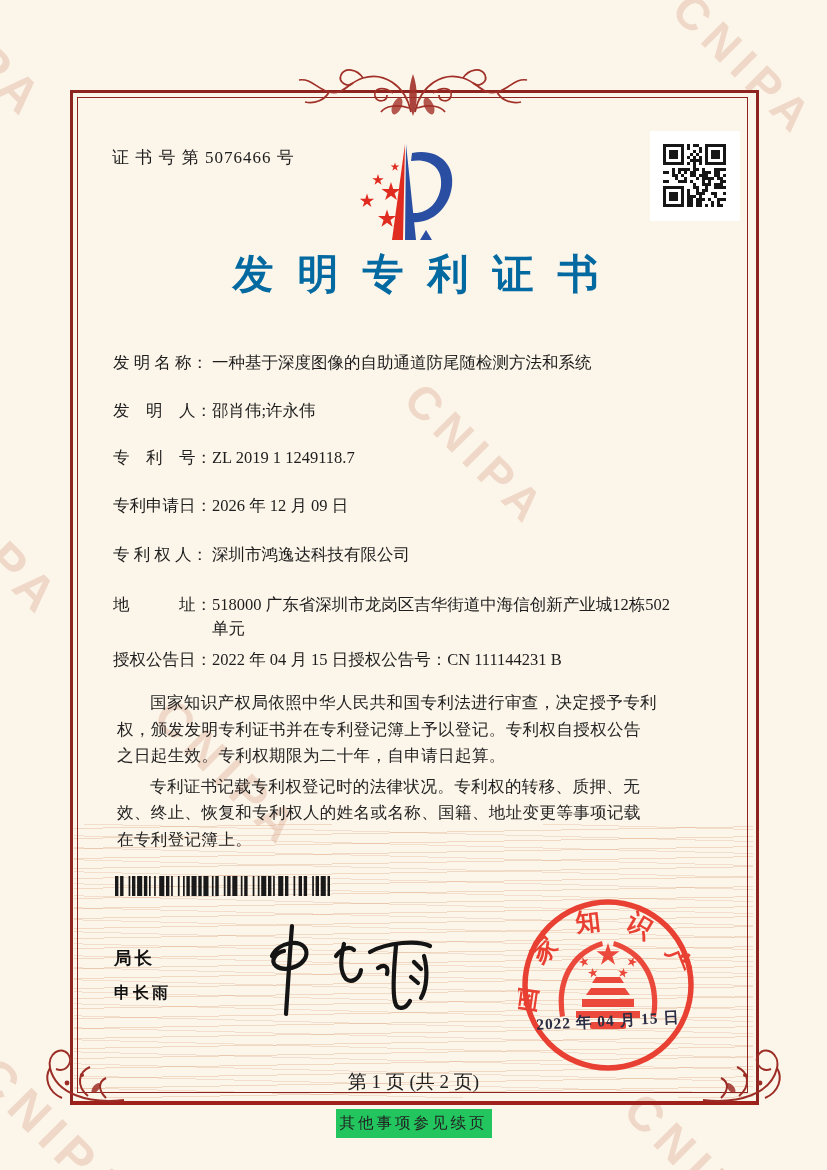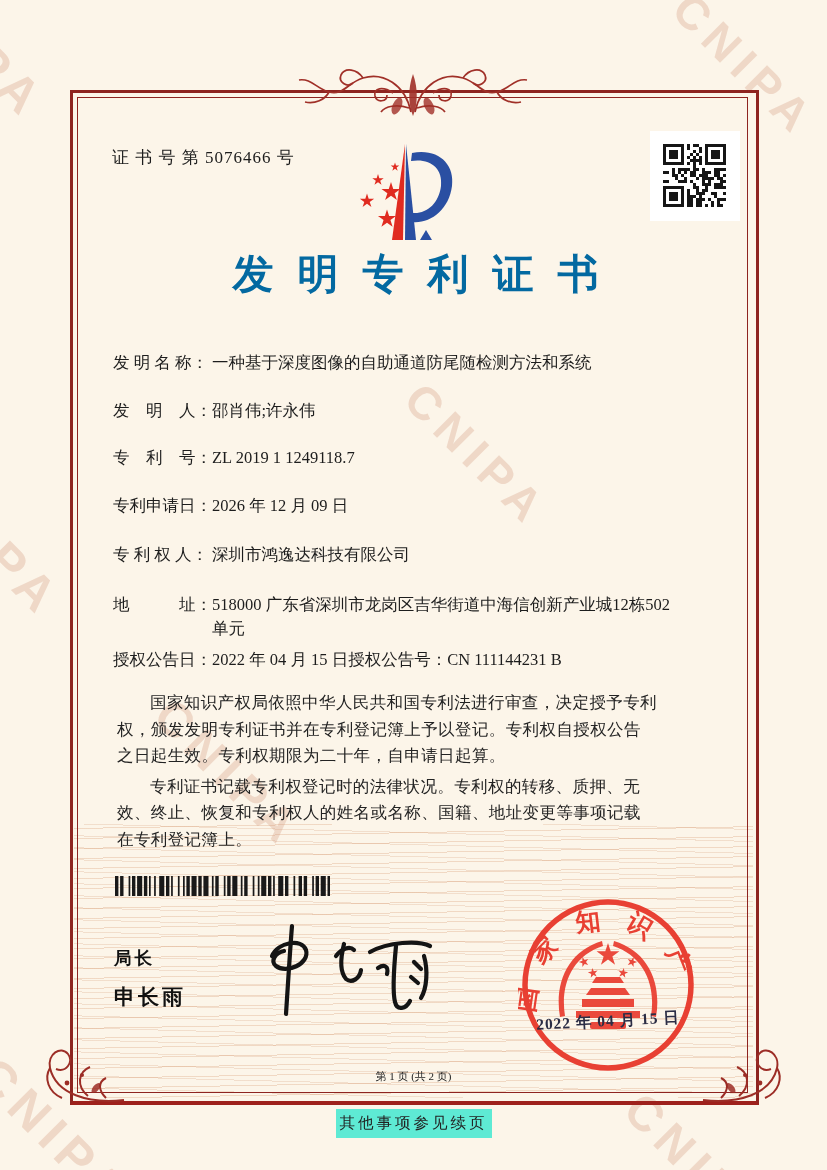--- a/index.html
+++ b/index.html
@@ -48,36 +48,36 @@
 
   .paras{position:absolute;left:113px;top:686px;width:548px;font-size:16.5px;
          line-height:26.5px;color:#232323;letter-spacing:.4px;}
   .paras p{margin:4px;text-indent:33px;}
 
   .barcode-wrap{position:absolute;left:115px;top:876px;width:215px;height:20px;}
 
   .director{position:absolute;left:114px;top:946px;font-family:"Liberation Sans","DejaVu Sans",sans-serif;
             font-weight:bold;font-size:17.5px;color:#111;letter-spacing:3px;}
   .director-name{position:absolute;left:114px;top:983px;font-family:"Liberation Sans","DejaVu Sans",sans-serif;
-            font-weight:bold;font-size:21px;color:#111;letter-spacing:3px;}
+            font-weight:bold;font-size:16px;color:#111;letter-spacing:3px;}
 
   .sig{position:absolute;left:228px;top:922px;}
 
   .qr-pad{position:absolute;left:650px;top:131px;width:90px;height:90px;background:#fff;}
   .qr{position:absolute;left:663px;top:144px;}
 
   .seal{position:absolute;left:518px;top:895px;opacity:.96;}
   .seal-date{position:absolute;left:514px;top:1011px;width:188px;text-align:center;
              font-size:15.5px;font-weight:bold;color:#2b2d45;letter-spacing:1px;
              transform:rotate(-3deg);z-index:6;white-space:pre;}
 
-  .page-no{position:absolute;left:0;top:1069px;width:827px;text-align:center;font-size:11px;color:#222;}
+  .page-no{position:absolute;left:0;top:1069px;width:827px;text-align:center;font-size:19px;color:#222;}
 
   .cont-note{position:absolute;left:0;top:1109px;width:827px;text-align:center;}
-  .cont-note span{display:inline-block;background:#5eead4;padding:4px 4px;font-size:15.5px;
+  .cont-note span{display:inline-block;background:#22c55e;padding:4px 4px;font-size:15.5px;
                   color:#222;letter-spacing:3px;}
 </style>
 </head>
 <body>
 
 <div class="page">
 
   <div class="waves"></div>
 
   <span class="wm" style="left:-78px;top:-46px;font-size:50px;">CNIPA</span>

